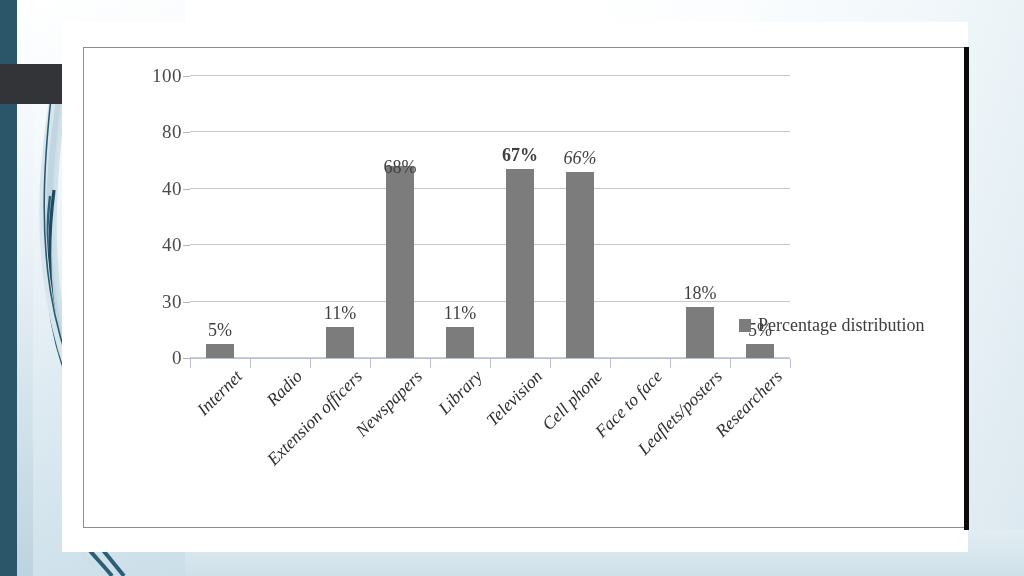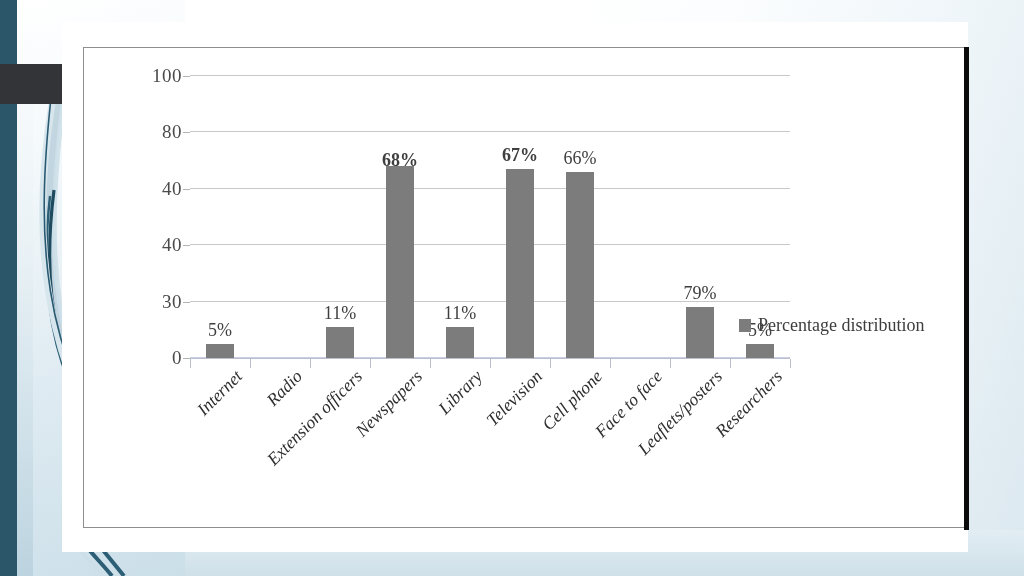--- a/index.html
+++ b/index.html
@@ -208,37 +208,37 @@
           <div class="bar-slot" style="left: 0px; width: 60px;">
             <div class="bar" style="height: 14.1px; background: rgb(124, 124, 124);"></div>
             <div class="bar-label" style="bottom: 17.1px;">5%</div>
           </div>
           <div class="bar-slot" style="left: 120px; width: 60px;">
             <div class="bar" style="height: 31.02px; background: rgb(124, 124, 124);"></div>
             <div class="bar-label" style="bottom: 34.02px;">11%</div>
           </div>
           <div class="bar-slot" style="left: 180px; width: 60px;">
             <div class="bar" style="height: 191.76px; background: rgb(124, 124, 124);"></div>
-            <div class="bar-label" style="bottom: 187px; font-weight: bold;">68%</div>
+            <div class="bar-label" style="bottom: 180px;">68%</div>
           </div>
           <div class="bar-slot" style="left: 240px; width: 60px;">
             <div class="bar" style="height: 31.02px; background: rgb(124, 124, 124);"></div>
             <div class="bar-label" style="bottom: 34.02px;">11%</div>
           </div>
           <div class="bar-slot" style="left: 300px; width: 60px;">
             <div class="bar" style="height: 188.94px; background: rgb(124, 124, 124);"></div>
             <div class="bar-label" style="bottom: 191.94px; font-weight: bold;">67%</div>
           </div>
           <div class="bar-slot" style="left: 360px; width: 60px;">
             <div class="bar" style="height: 186.12px; background: rgb(124, 124, 124);"></div>
-            <div class="bar-label" style="bottom: 189.12px;">66%</div>
+            <div class="bar-label" style="bottom: 189.12px; font-style: italic;">66%</div>
           </div>
           <div class="bar-slot" style="left: 480px; width: 60px;">
             <div class="bar" style="height: 50.76px; background: rgb(124, 124, 124);"></div>
-            <div class="bar-label" style="bottom: 53.76px;">79%</div>
+            <div class="bar-label" style="bottom: 53.76px;">18%</div>
           </div>
           <div class="bar-slot" style="left: 540px; width: 60px;">
             <div class="bar" style="height: 14.1px; background: rgb(124, 124, 124);"></div>
             <div class="bar-label" style="bottom: 17.1px;">5%</div>
           </div>
         </div>
     </div>
 
     <div class="xaxis"></div>
     <div class="xticks-holder">

